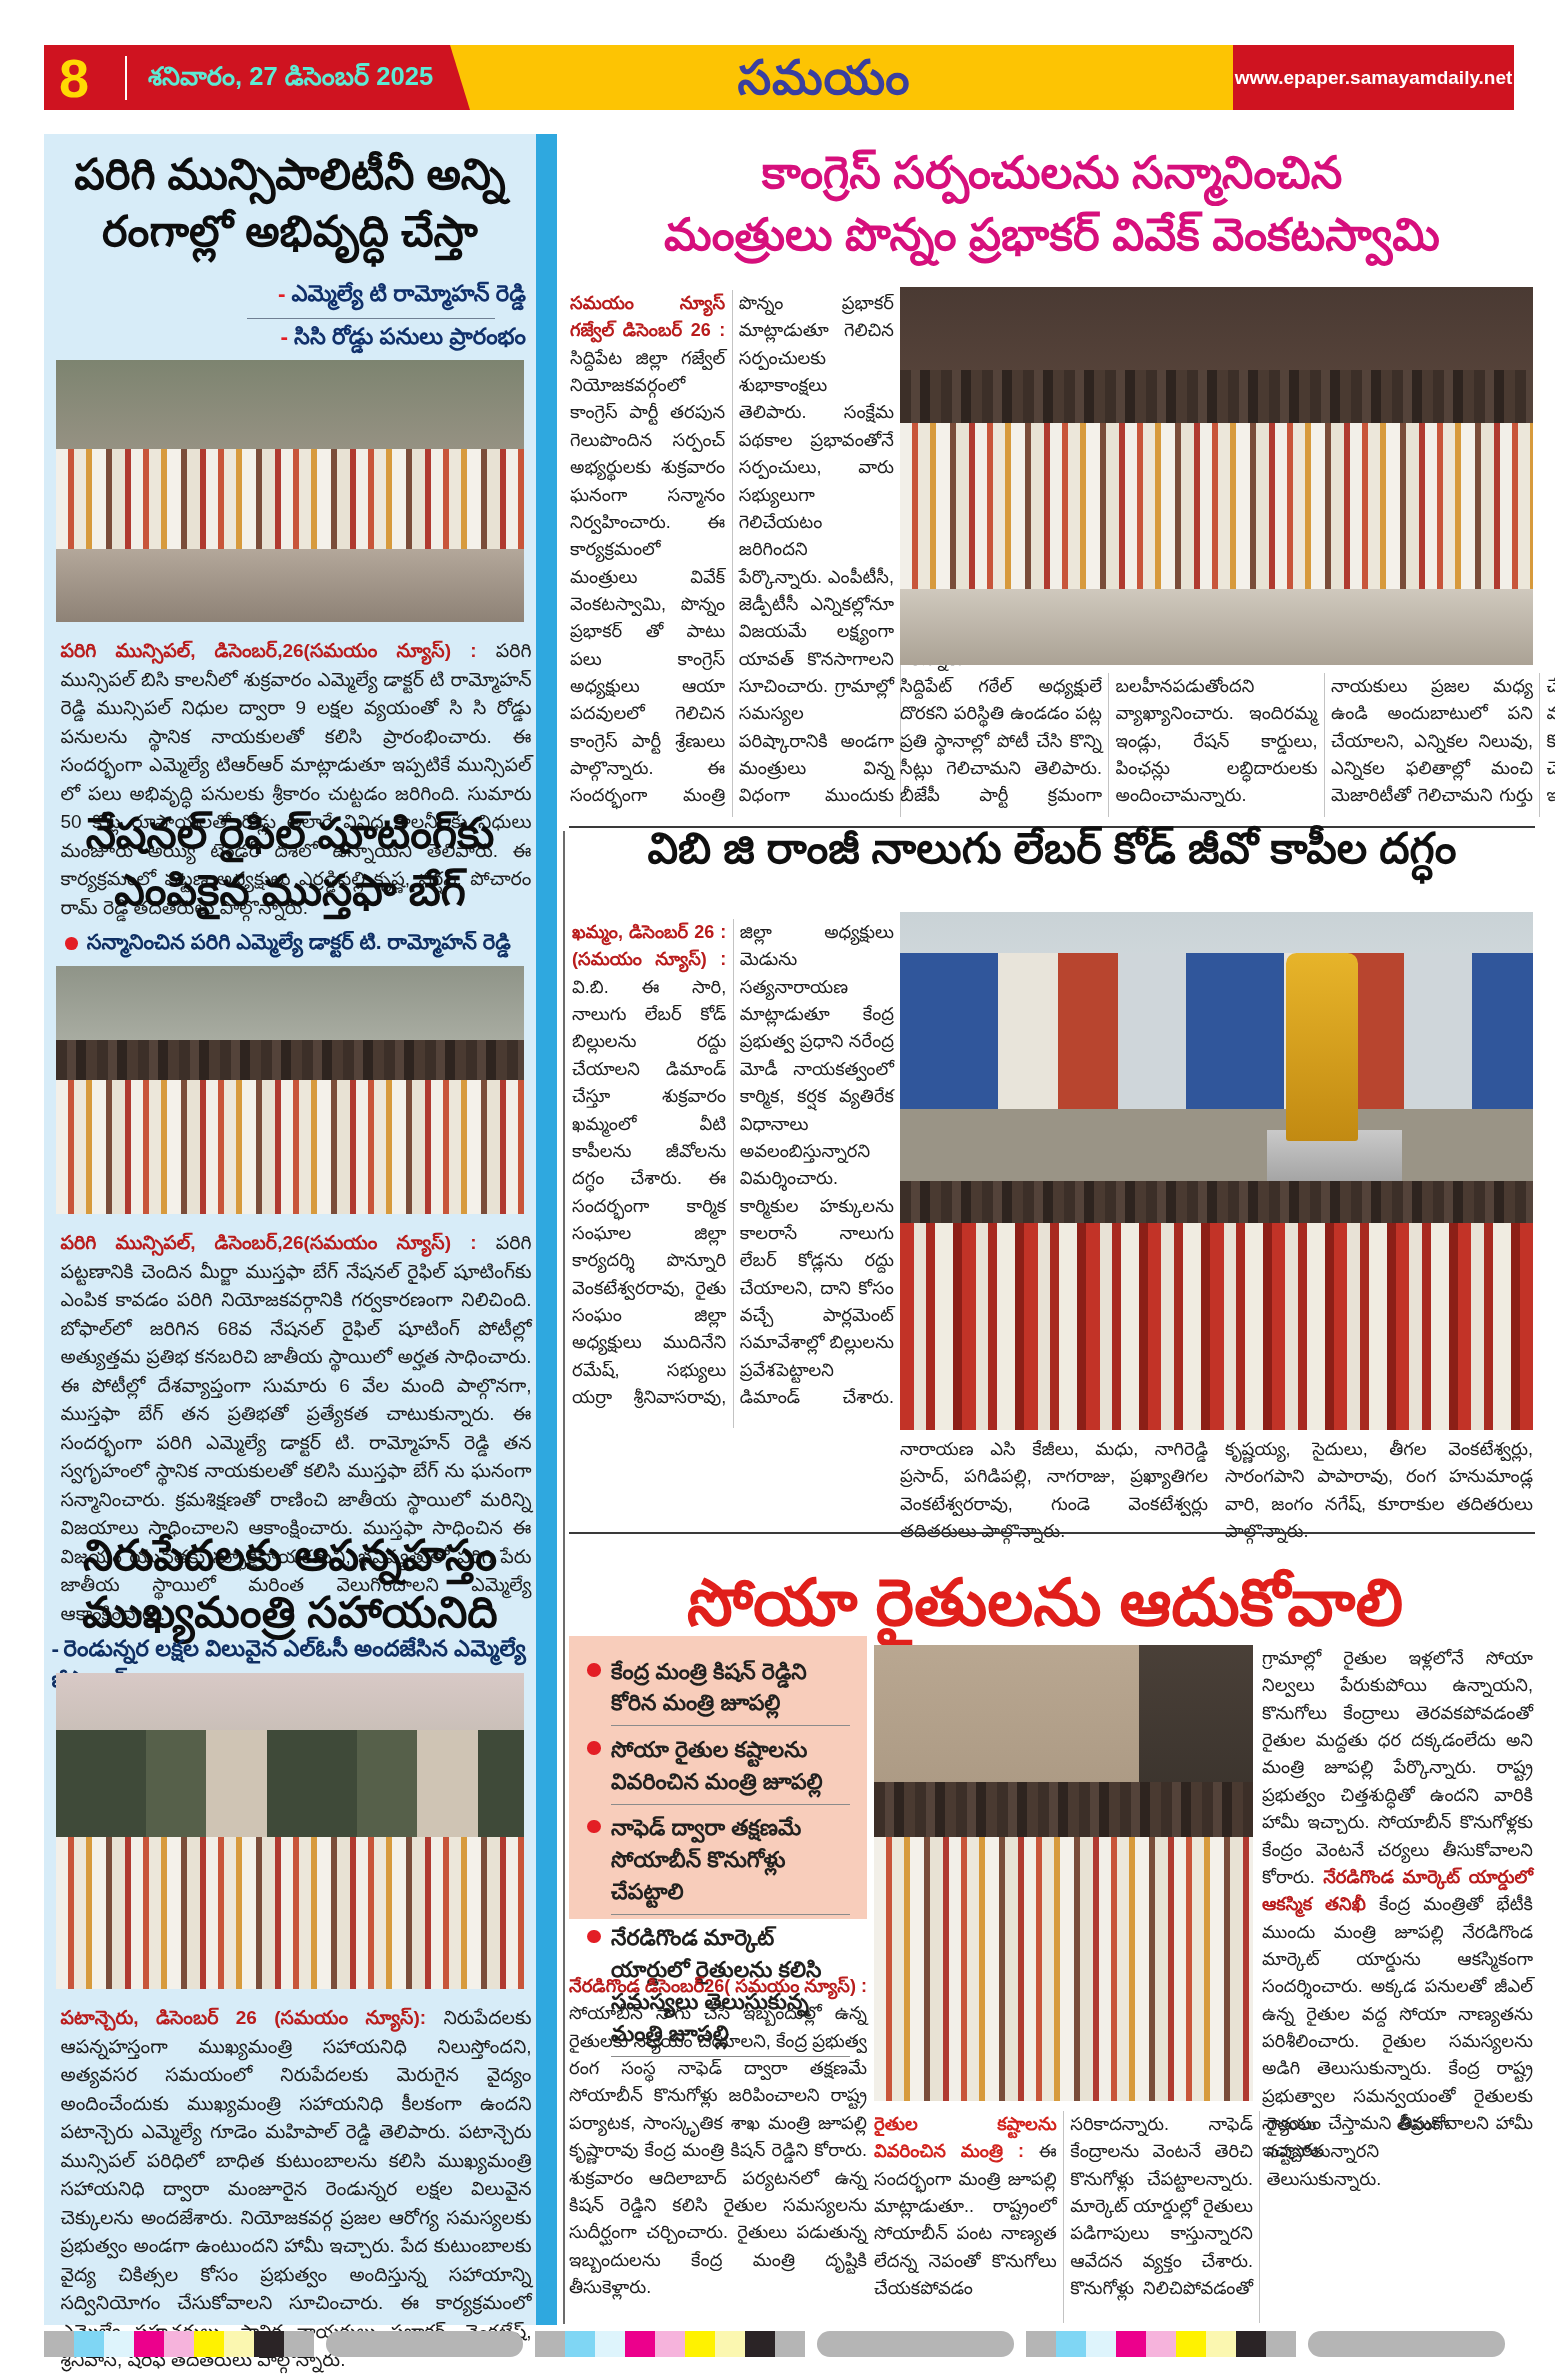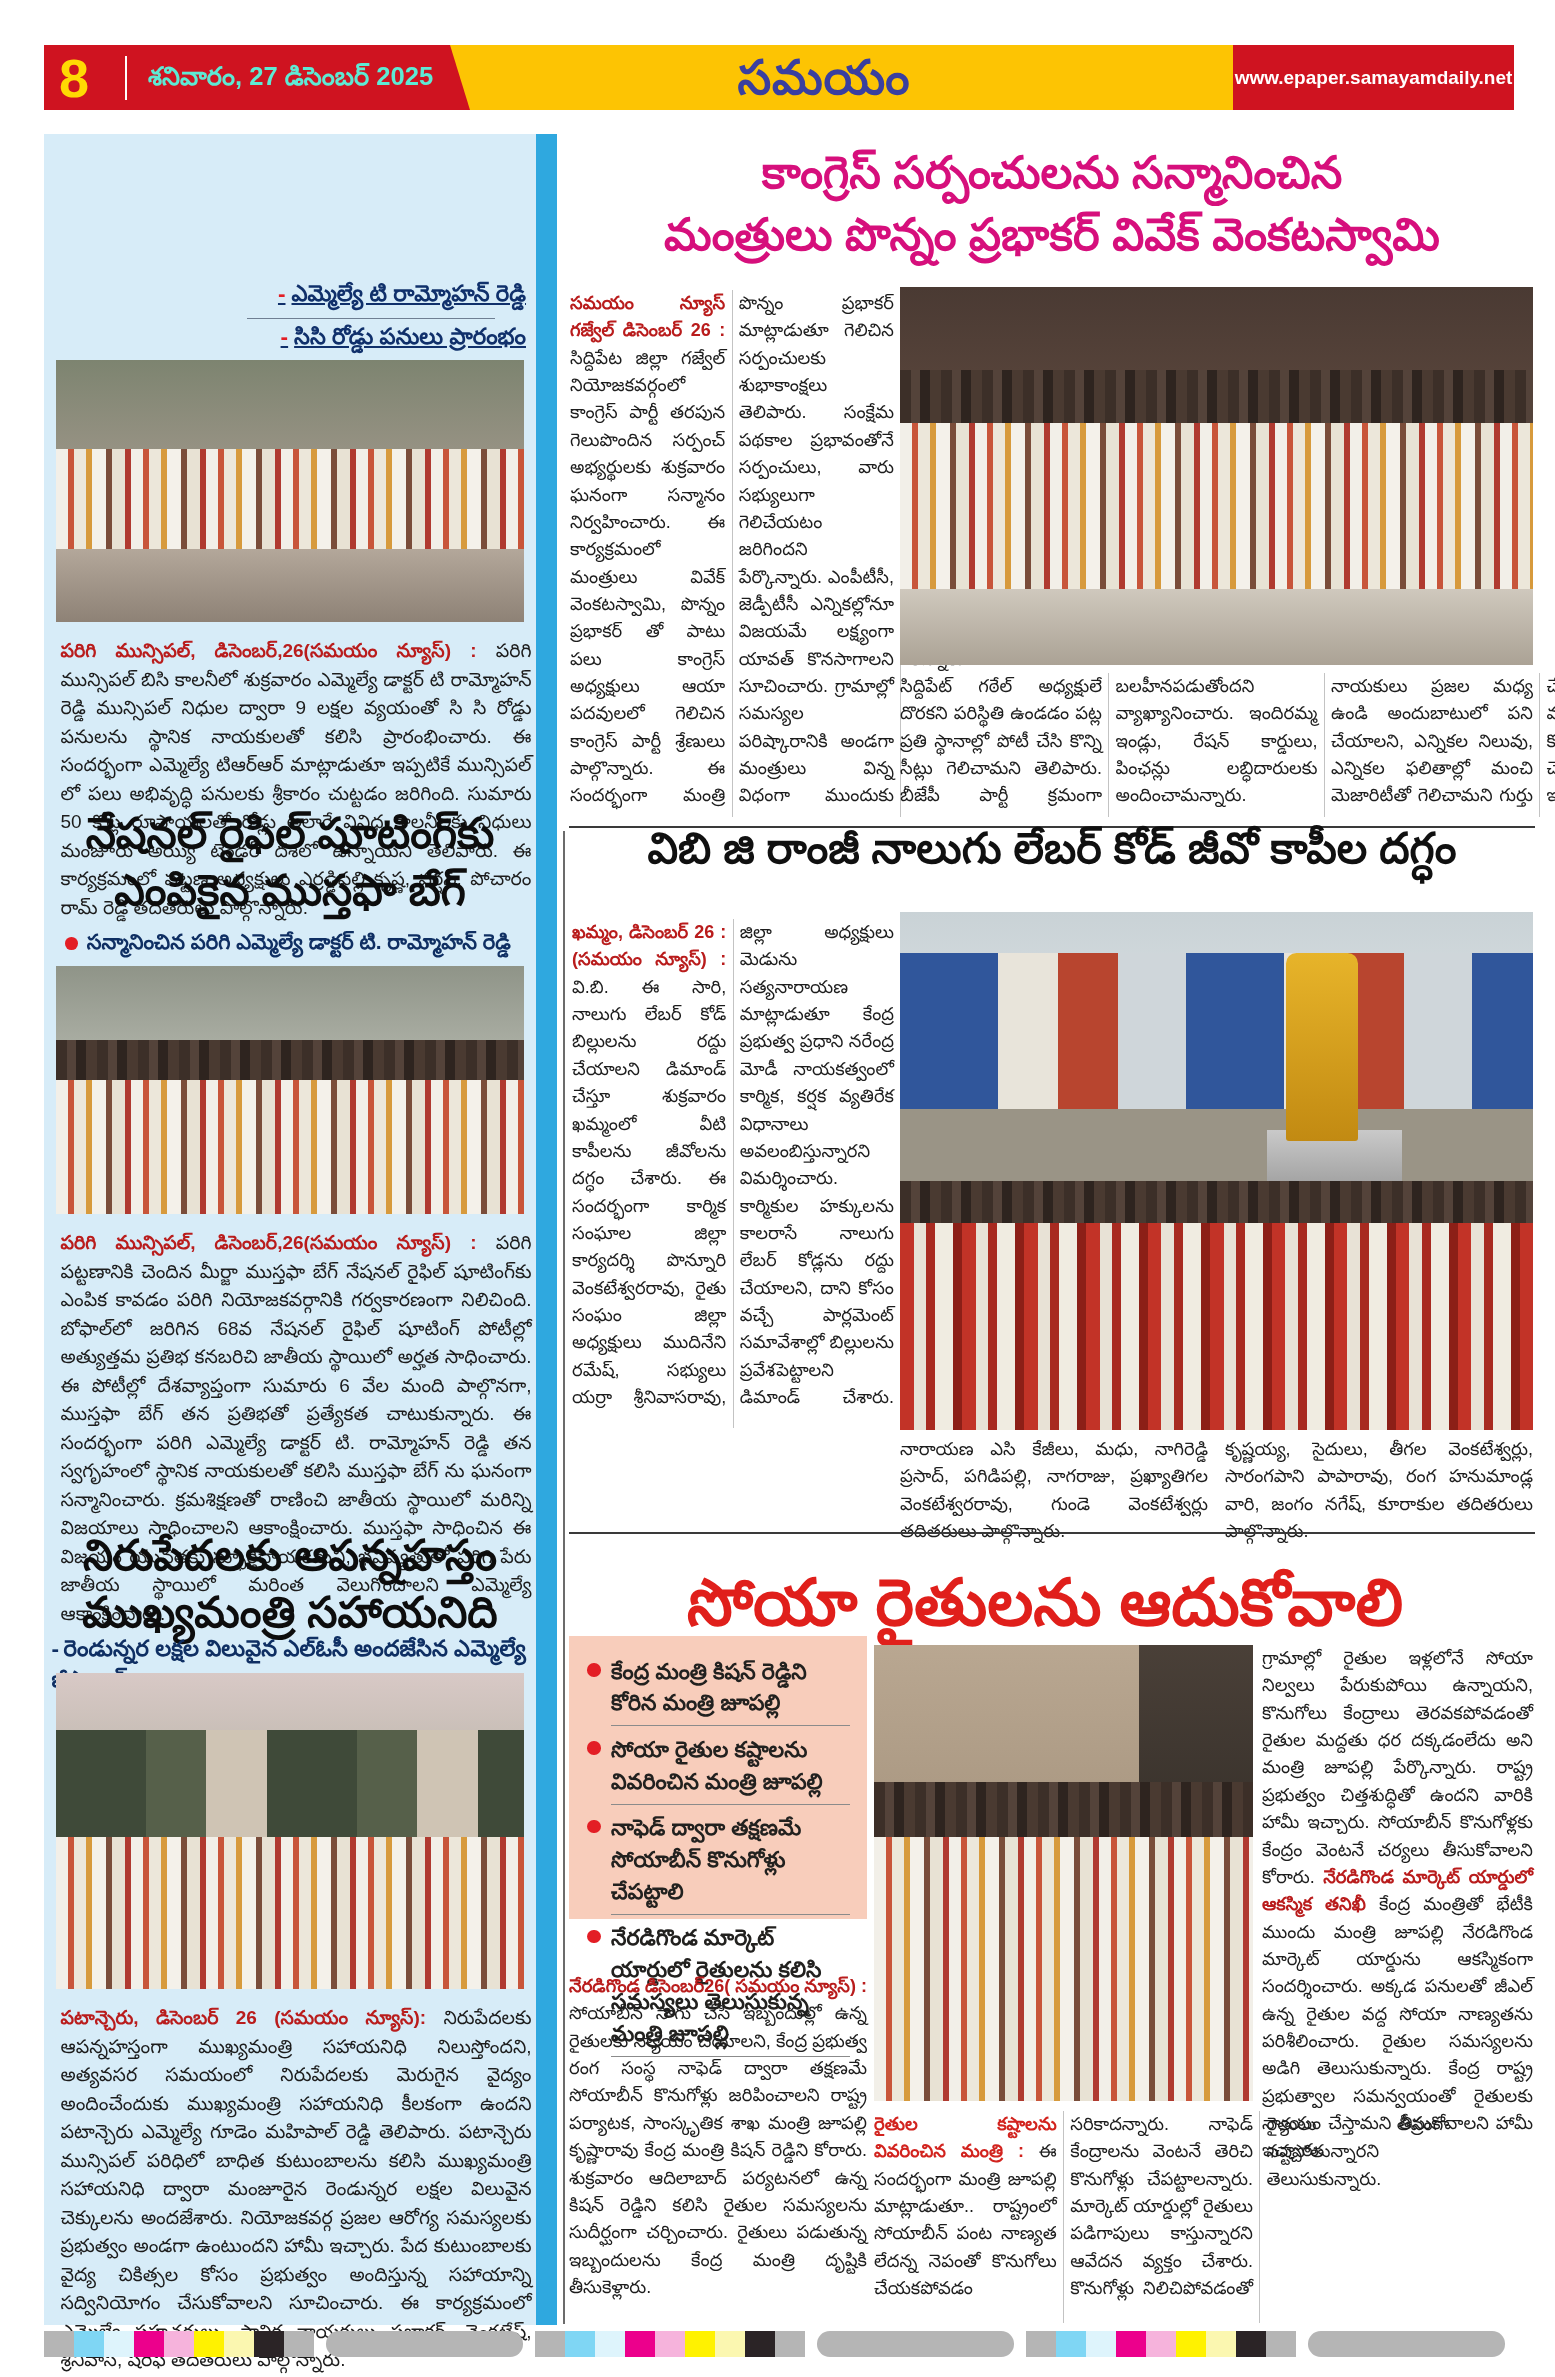--- a/index.html
+++ b/index.html
@@ -18,21 +18,21 @@
   .hdr-date{position:absolute;left:104px;top:16.6px;font-size:25.6px;font-weight:bold;color:#5eead4;}
   .masthead{position:absolute;left:780px;top:4.5px;transform:translateX(-50%);
     font-size:48px;font-weight:bold;color:#3a3f9f;letter-spacing:0.8px;}
   .hdr-url{font-size:19px;color:#ffffff;font-weight:bold;}
 
   
   .leftcol{background:#d7ecf8;}
   .cyanbar{background:#2fa8df;}
   .lh{font-weight:bold;color:#0d0d0d;text-align:center;line-height:1.32;}
   .lh1{font-size:43px;}
-  .byline{font-size:22.6px;font-weight:bold;color:#10306b;text-align:right;padding-right:27px;text-decoration:underline;}
+  .byline{font-size:22.6px;font-weight:bold;color:#10306b;text-align:right;padding-right:27px;}
   .byline .dash{color:#e31e25;margin-right:6px;}
   .byrule{border:0;border-top:1.5px solid #6f7f93;width:248px;margin:4.5px 30px 4.5px auto;}
   .kicker{font-size:21px;font-weight:bold;color:#0f2f63;text-align:left;padding-left:21px;}
   .kicker .dot{display:inline-block;width:12.8px;height:12.8px;border-radius:50%;background:#e31e25;
     margin-right:9px;vertical-align:middle;}
   .lbody{font-size:19px;line-height:1.5;text-align:justify;color:#1c1c1c;padding:0 6px;}
   .dl{font-weight:bold;color:#b91c1c;}
 
   
   .photo{overflow:hidden;background:#9a9486;}
@@ -83,20 +83,21 @@
       <div class="hdr-date">శనివారం, 27 డిసెంబర్ 2025</div>
     </div>
     <div class="masthead">సమయం</div>
     <div class="hdr-red-right">
       <span class="hdr-url">www.epaper.samayamdaily.net</span>
     </div>
   </div>
 
   <div class="abs leftcol" style="left:44px;top:134px;width:492px;height:2191px;">
 
+    <div class="abs lh lh1" style="left:6px;top:12px;width:480px;">పరిగి మున్సిపాలిటీనీ అన్ని రంగాల్లో అభివృద్ధి చేస్తా</div>
     <div class="abs byline" style="left:0;top:147px;width:482px;"><span class="dash">-</span><span>ఎమ్మెల్యే టి రామ్మోహన్ రెడ్డి</span></div>
     <hr class="abs byrule" style="left:203px;top:179px;">
     <div class="abs byline" style="left:0;top:190px;width:482px;"><span class="dash">-</span><span>సిసి రోడ్డు పనులు ప్రారంభం</span></div>
 
     <div class="abs photo" style="left:12px;top:226px;width:468px;height:262px;">
       <div class="ph-band" style="top:0;height:40%;background:linear-gradient(#7d8470,#9a9486);"></div>
       <div class="ph-band crowd" style="top:34%;height:40%;"></div>
       <div class="ph-band" style="bottom:0;height:28%;background:linear-gradient(#b3a79a,#8e8276);"></div>
     </div>
 

